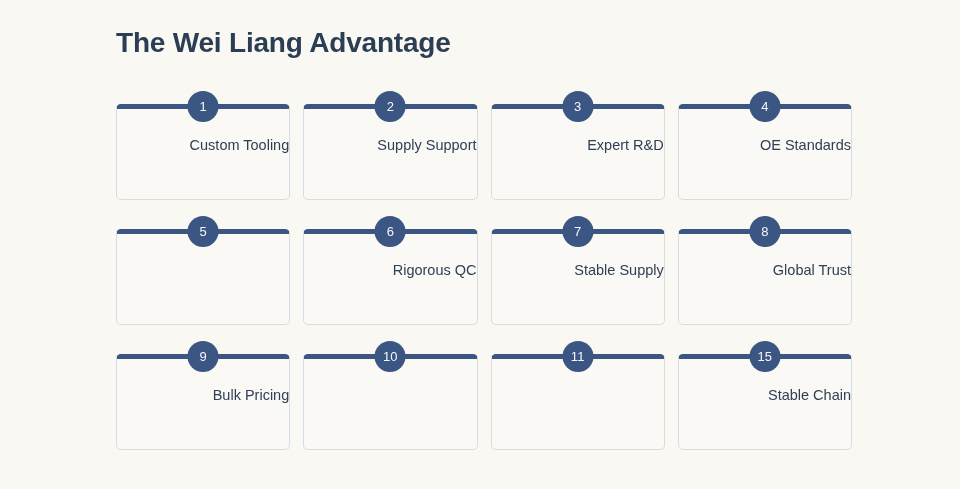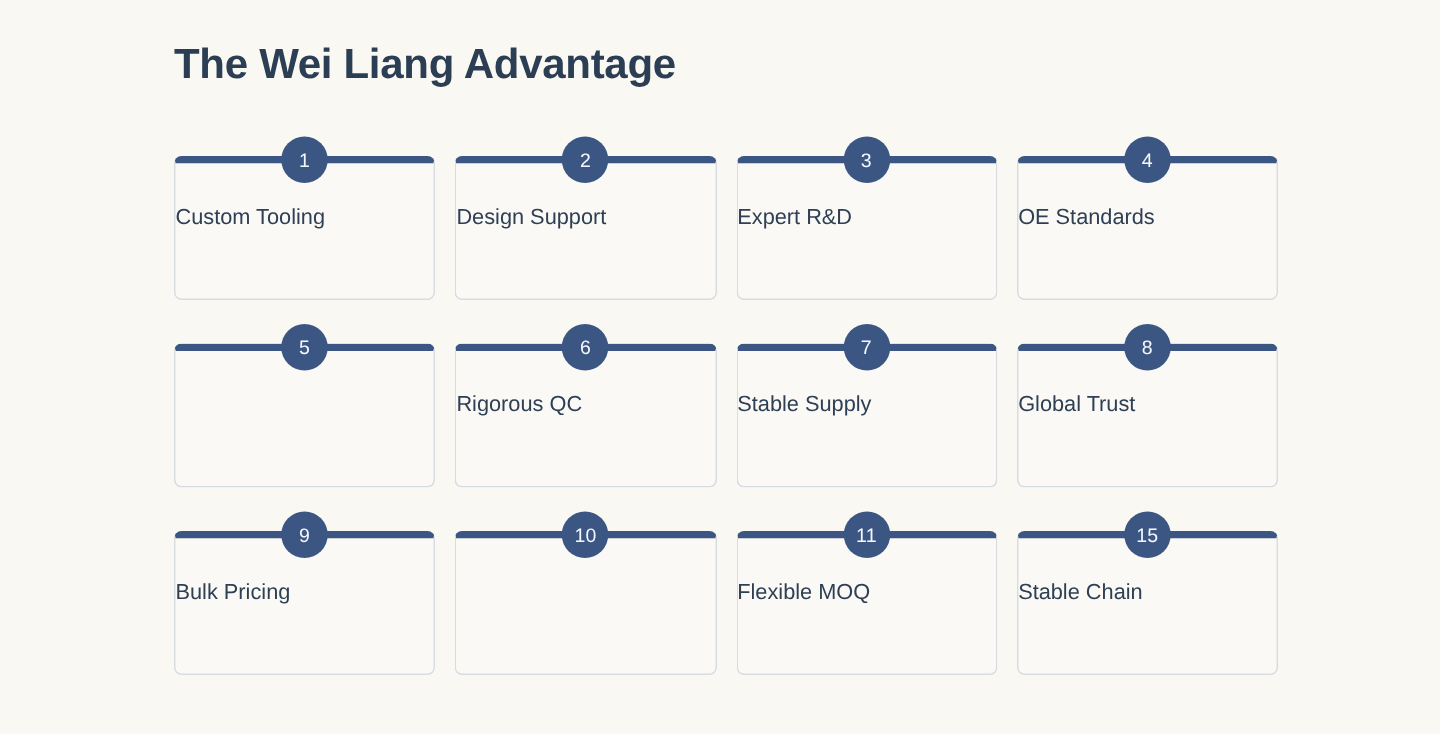--- a/index.html
+++ b/index.html
@@ -54,21 +54,21 @@
     height: 96px;
     background: #fbf9f5;
     border: 1px solid #d7dce3;
     border-top: 5px solid #3b5682;
     border-radius: 5px;
     padding-top: 26px;
   }
 
   .card-label {
     display: block;
-    text-align: left;
+    text-align: right;
     font-size: 14.5px;
     font-weight: 400;
     color: #2f4055;
     line-height: 20px;
     white-space: nowrap;
   }
 
   
   .card-badge {
     position: absolute;
@@ -96,21 +96,21 @@
 
   <div class="grid">
 
     <div class="card">
       <div class="card-badge">1</div>
       <span class="card-label">Custom Tooling</span>
     </div>
 
     <div class="card">
       <div class="card-badge">2</div>
-      <span class="card-label">Design Support</span>
+      <span class="card-label">Supply Support</span>
     </div>
 
     <div class="card">
       <div class="card-badge">3</div>
       <span class="card-label">Expert R&amp;D</span>
     </div>
 
     <div class="card">
       <div class="card-badge">4</div>
       <span class="card-label">OE Standards</span>
@@ -139,21 +139,20 @@
       <div class="card-badge">9</div>
       <span class="card-label">Bulk Pricing</span>
     </div>
 
     <div class="card">
       <div class="card-badge">10</div>
     </div>
 
     <div class="card">
       <div class="card-badge">11</div>
-      <span class="card-label">Flexible MOQ</span>
     </div>
 
     <div class="card">
       <div class="card-badge">15</div>
       <span class="card-label">Stable Chain</span>
     </div>
 
   </div>
 </div>
 

